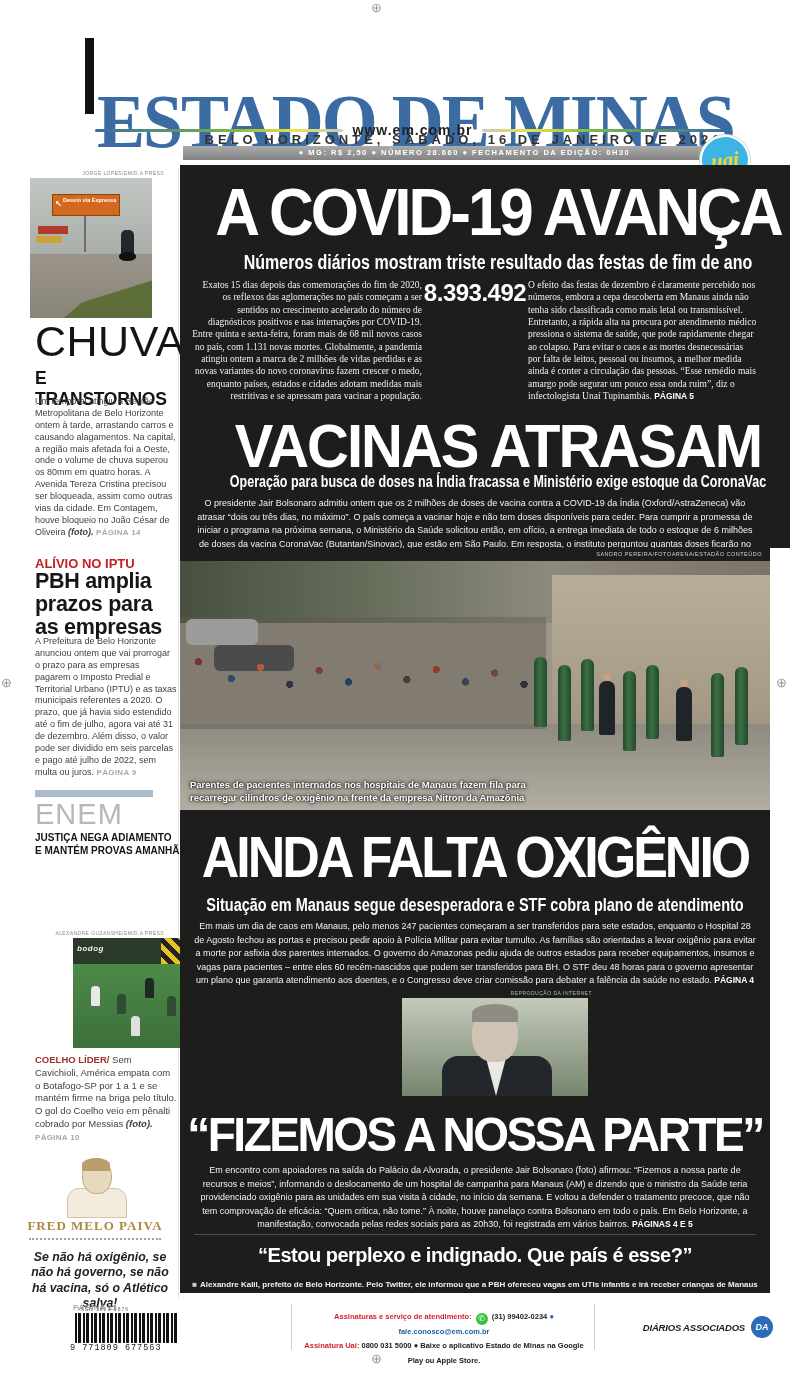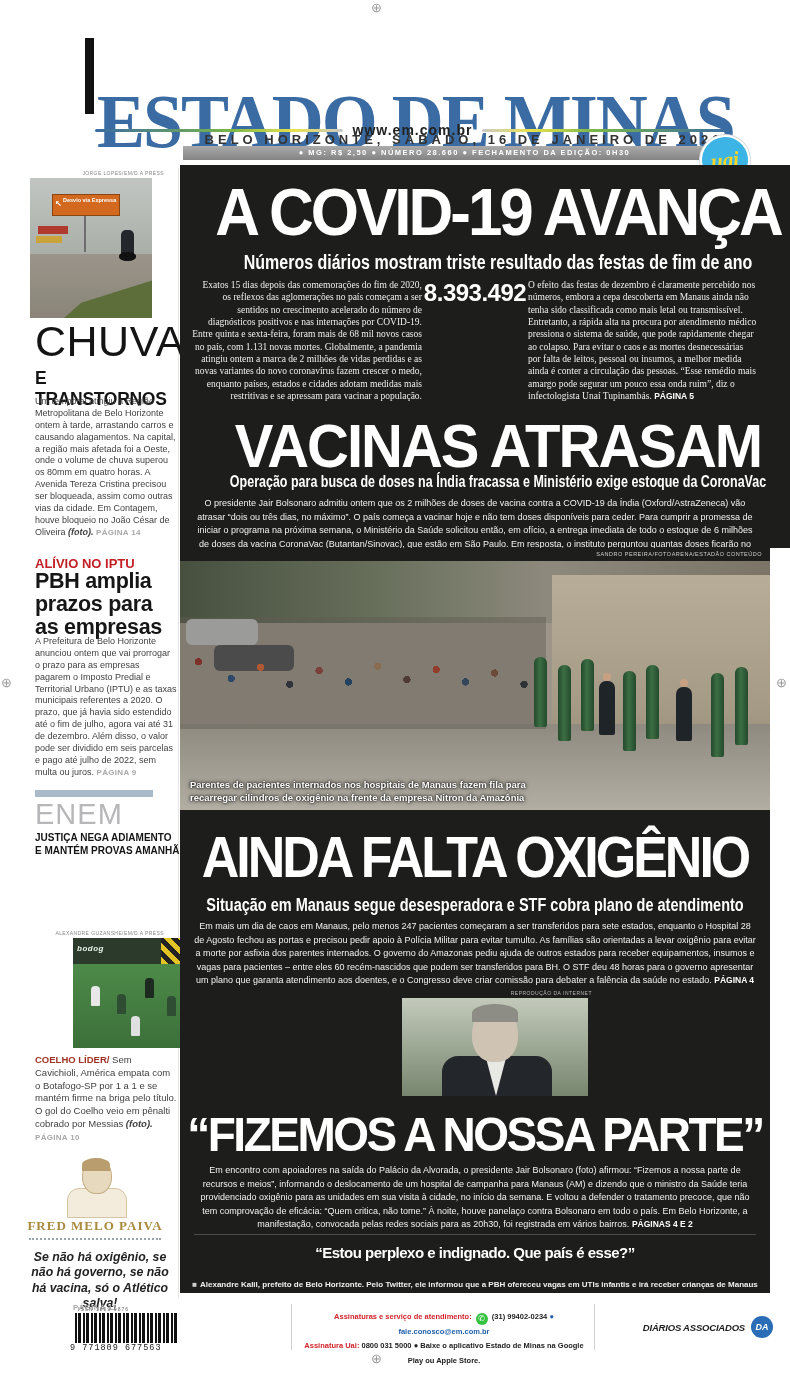--- a/index.html
+++ b/index.html
@@ -132,21 +132,21 @@
   .bolso-credit{position:absolute;left:220px;top:180px;width:192px;text-align:right;font-size:5px;color:#b5b5b5;letter-spacing:.5px;}
   .bolso-photo{position:absolute;left:222px;top:188px;width:186px;height:98px;overflow:hidden;
     background:linear-gradient(#c3cabb,#77856e);}
   .b-face{position:absolute;left:70px;top:8px;width:46px;height:56px;border-radius:50% 50% 44% 44%;background:#cfc4b4;}
   .b-hair{position:absolute;left:70px;top:6px;width:46px;height:18px;border-radius:50% 50% 0 0;background:#8d8d85;}
   .b-suit{position:absolute;left:40px;top:58px;width:110px;height:40px;border-radius:16px 16px 0 0;background:#23262a;}
   .b-shirt{position:absolute;left:84px;top:60px;width:20px;height:38px;background:#e8e8e4;clip-path:polygon(0 0,100% 0,50% 100%);}
   .h-fiz{top:296px;font-size:46px;letter-spacing:-2.5px;transform:scaleY(1.05);}
   .body-fiz{top:354px;}
   .div-line{position:absolute;left:14px;top:424px;width:562px;height:1px;background:#4c4c4a;}
-  .bb-quote{position:absolute;left:0;top:434px;width:100%;margin:0;font-size:15px;font-weight:bold;letter-spacing:-.5px;}
+  .bb-quote{position:absolute;left:0;top:434px;width:100%;margin:0;font-size:20px;font-weight:bold;letter-spacing:-.5px;}
   .attrib{position:absolute;left:0;top:470px;width:100%;font-size:8px;font-weight:bold;color:#f0f0f0;}
   .attrib .sq{color:#cfcfcf;margin-right:3px;}
   
   .issn{position:absolute;left:78px;top:1306px;font-size:5px;letter-spacing:1px;color:#666;}
   .bars{position:absolute;left:75px;top:1313px;width:102px;height:30px;
     background:repeating-linear-gradient(90deg,#111 0 2px,#fff 2px 3px,#111 3px 6px,#fff 6px 8px);}
   .digits{position:absolute;left:70px;top:1343px;font-family:"Liberation Mono",monospace;font-size:8.5px;letter-spacing:1px;color:#222;}
   .vr{position:absolute;top:1304px;width:1px;height:46px;background:#cfcfcf;}
   .foot-center{position:absolute;left:298px;top:1310px;width:292px;text-align:center;font-size:7.5px;line-height:1.9;}
   .fc-red{color:#d1232a;font-weight:bold;}
@@ -287,21 +287,21 @@
       <span class="bpgref">PÁGINA 4</span></p>
     <div class="bolso-credit">REPRODUÇÃO DA INTERNET</div>
     <div class="bolso-photo">
       <div class="b-suit"></div>
       <div class="b-shirt"></div>
       <div class="b-face"></div>
       <div class="b-hair"></div>
     </div>
     <h1 class="bb-h h-fiz">“FIZEMOS A NOSSA PARTE”</h1>
     <p class="boxbody body-fiz"><span>Em encontro com apoiadores na saída do Palácio da Alvorada, o presidente Jair Bolsonaro (foto) afirmou: “Fizemos a nossa parte de recursos e meios”, informando o deslocamento de um hospital de campanha para Manaus (AM) e dizendo que o ministro da Saúde teria providenciado oxigênio para as unidades em sua visita à cidade, no início da semana. E voltou a defender o tratamento precoce, que não tem comprovação de eficácia: “Quem critica, não tome.” À noite, houve panelaço contra Bolsonaro em todo o país. Em Belo Horizonte, a manifestação, convocada pelas redes sociais para as 20h30, foi registrada em vários bairros.</span>
-      <span class="bpgref">PÁGINAS 4 E 2</span></p>
+      <span class="bpgref">PÁGINAS 4 E 5</span></p>
     <div class="div-line"></div>
     <p class="bb-quote">“Estou perplexo e indignado. Que país é esse?”</p>
     <div class="attrib"><span class="sq">■</span><span>Alexandre Kalil, prefeito de Belo Horizonte. Pelo Twitter, ele informou que a PBH ofereceu vagas em UTIs infantis e irá receber crianças de Manaus</span></div>
   </section>
 
   <footer>
     <span class="issn">ISSN 1809-9876</span>
     <div class="bars"></div>
     <span class="digits">9 771809 677563</span>
     <div class="vr" style="left:291px;"></div>

